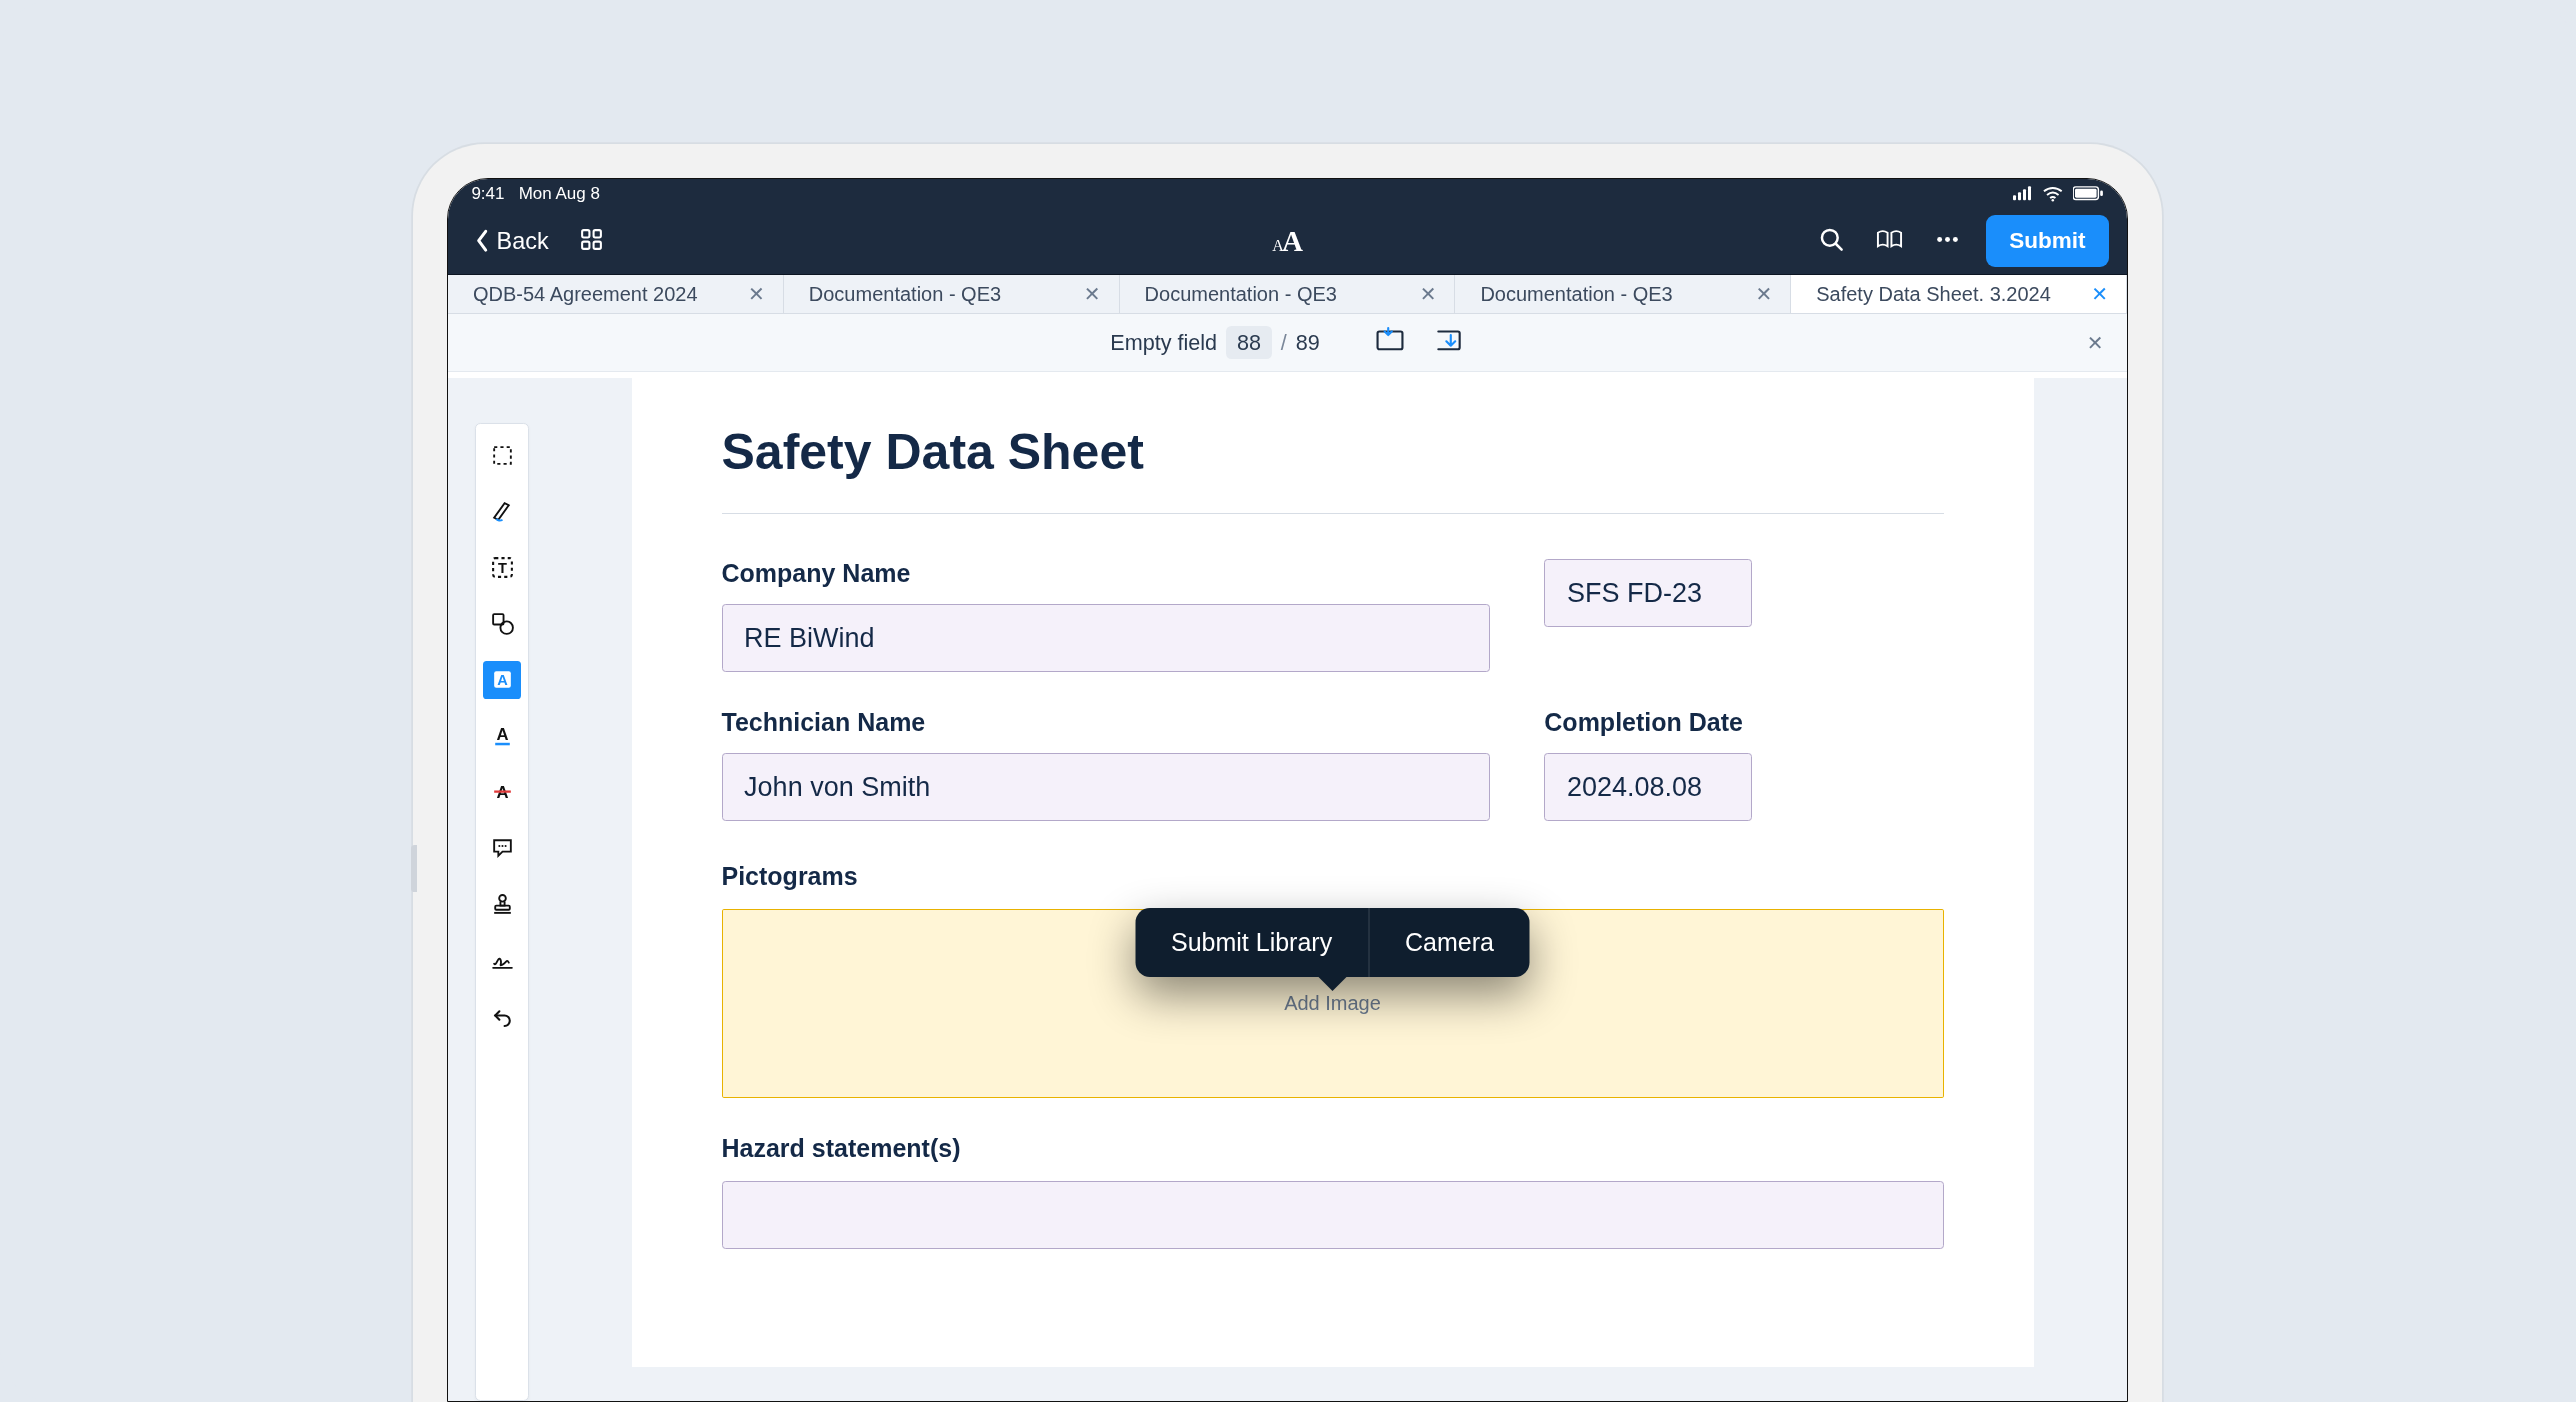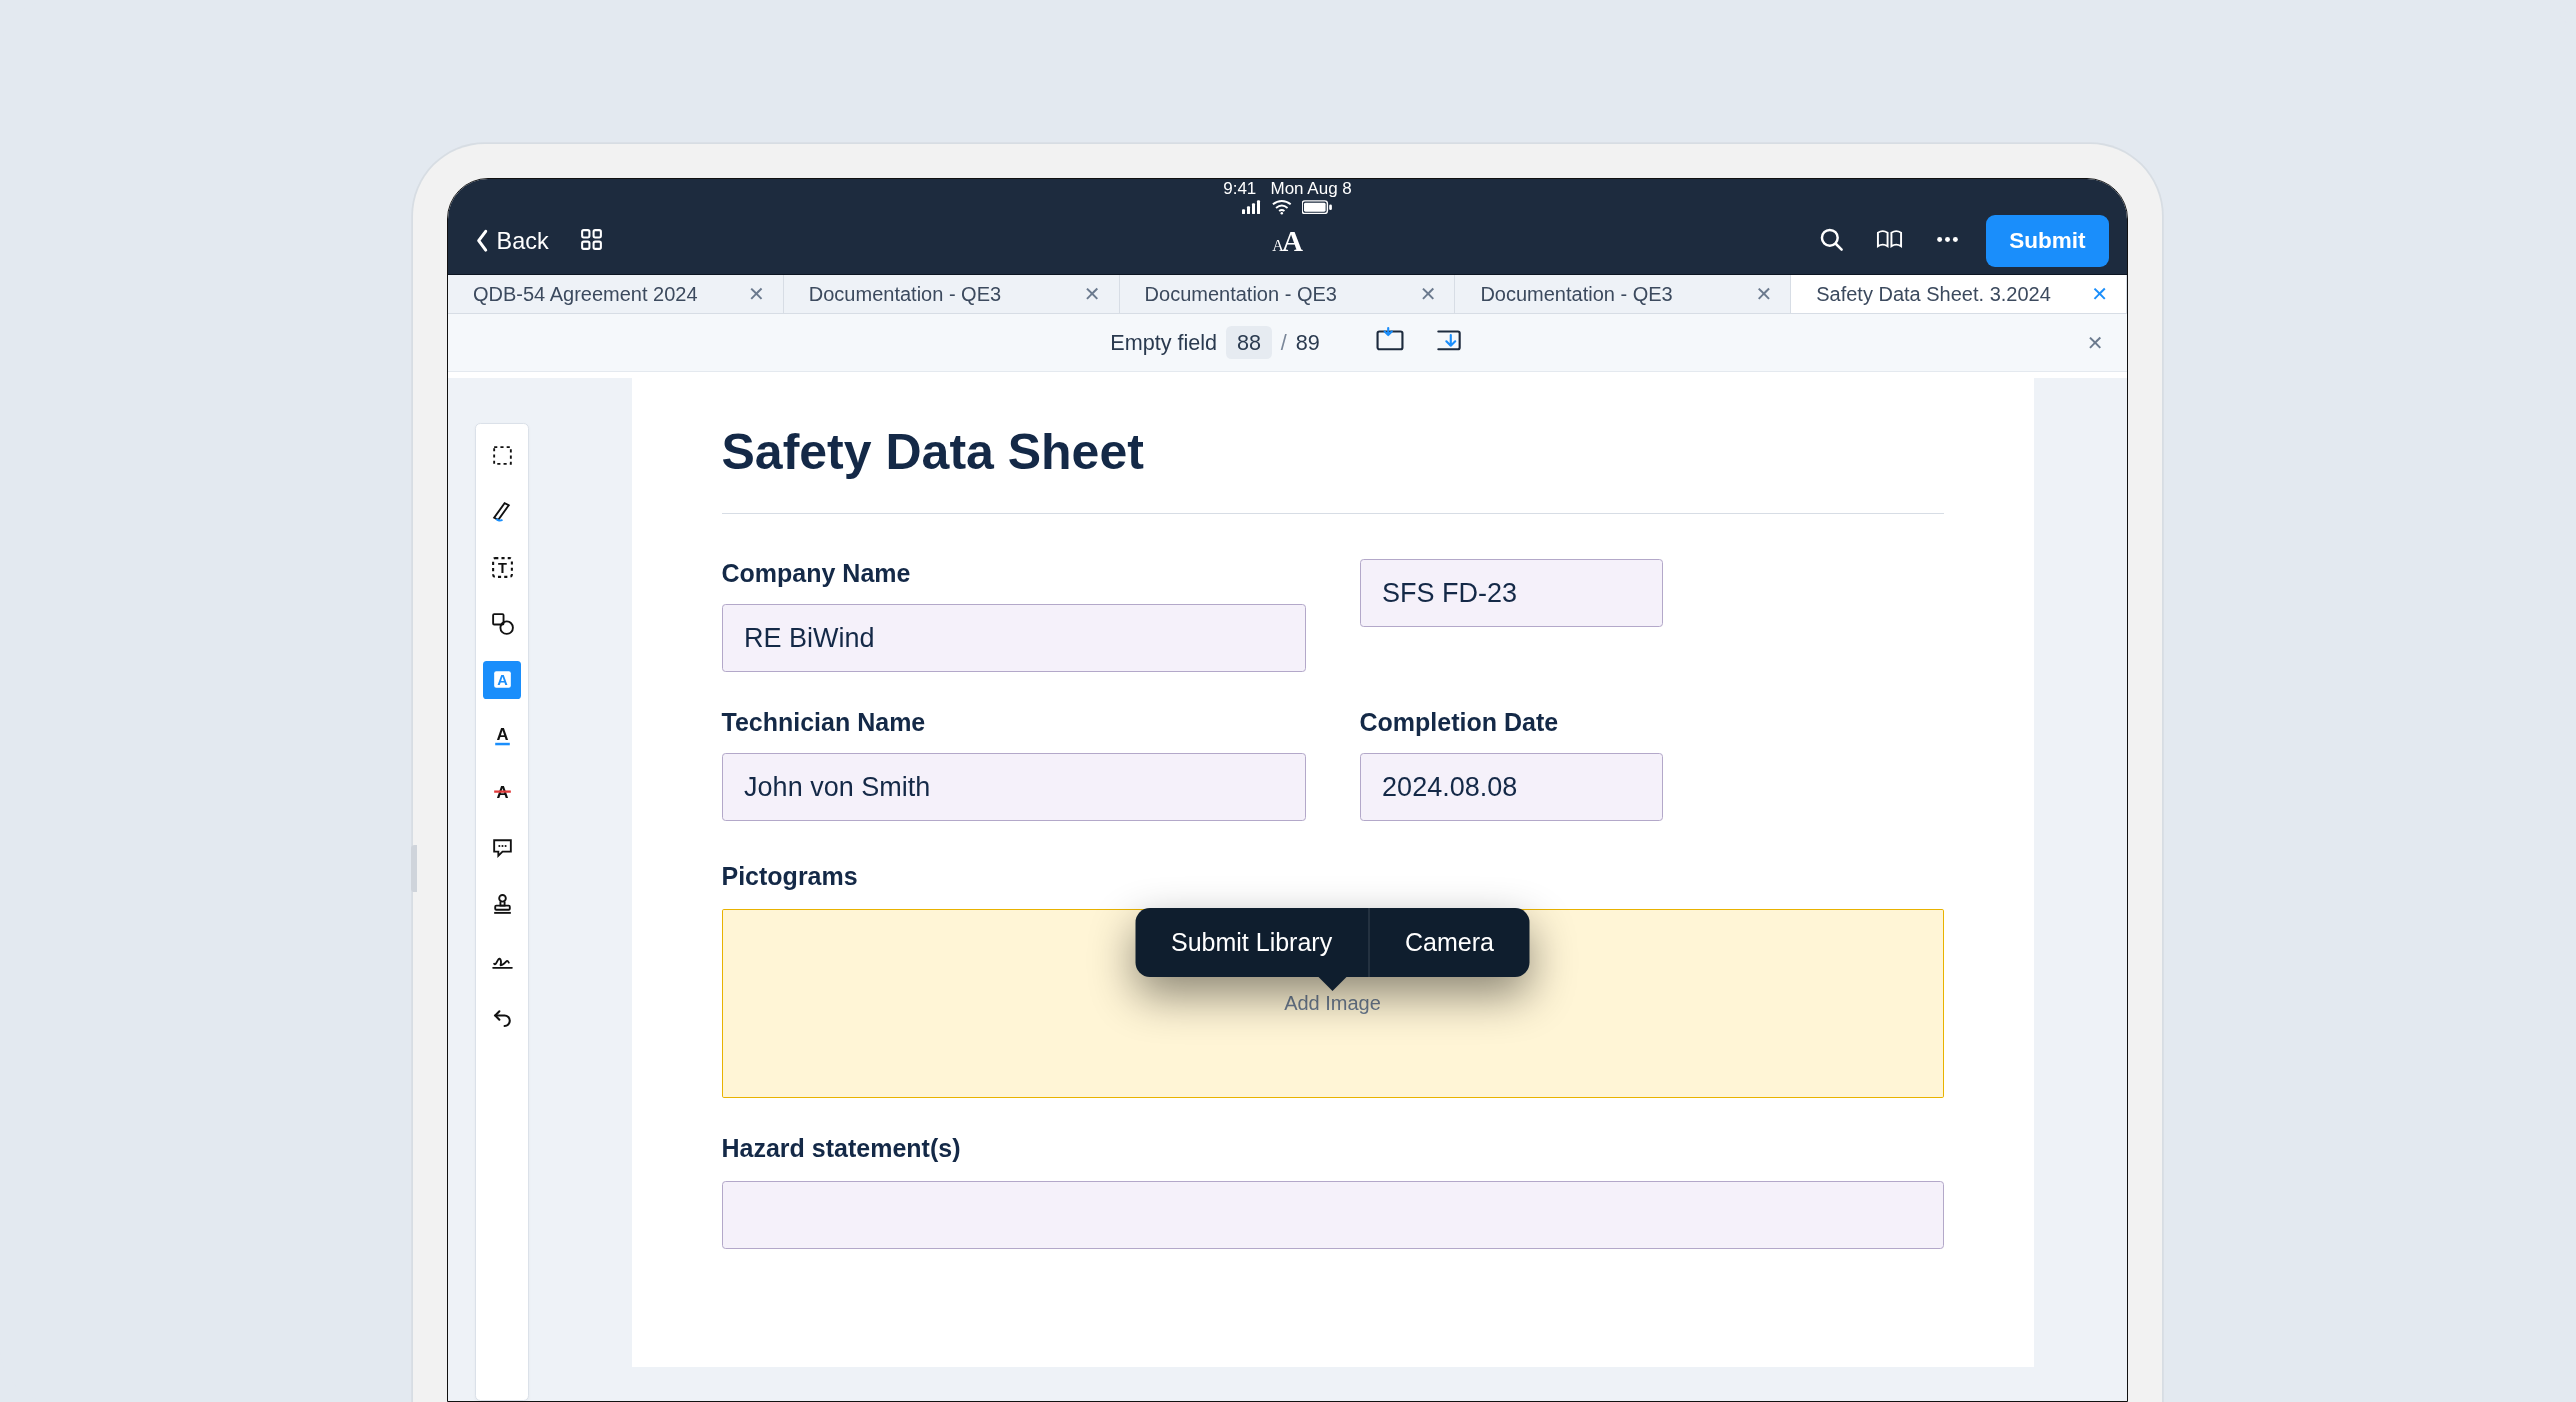--- a/index.html
+++ b/index.html
@@ -49,21 +49,20 @@
   .statusbar {
     height: 29px;
     background: #1d2b3e;
     color: #fff;
     display: flex;
     align-items: center;
     justify-content: space-between;
     padding: 0 23.4px;
     font-size: 17px;
     font-weight: 500;
-    flex-direction: column;
   }
   .statusbar .right { display: flex; align-items: center; gap: 9px; }
   .statusbar svg { display: block; }
 
   
   .topnav {
     height: 67px;
     background: #1d2b3e;
     color: #fff;
     display: flex;
@@ -219,21 +218,21 @@
     color: #142947;
     margin-bottom: 32px;
   }
   .hr {
     border: none;
     border-top: 0.9px solid #d7dde5;
     margin-bottom: 45px;
   }
   .form-grid {
     display: grid;
-    grid-template-columns: 1fr 1fr;
+    grid-template-columns: 1fr;
     gap: 36px 54px;
     margin-bottom: 41px;
   }
   .company-col { grid-column: 1; }
   .docname-col { grid-column: 2; }
   .company-col .text-input { width: 100%; }
   .docname-col .text-input { width: 52%; }
   .field-label {
     font-size: 25px;
     font-weight: 700;

